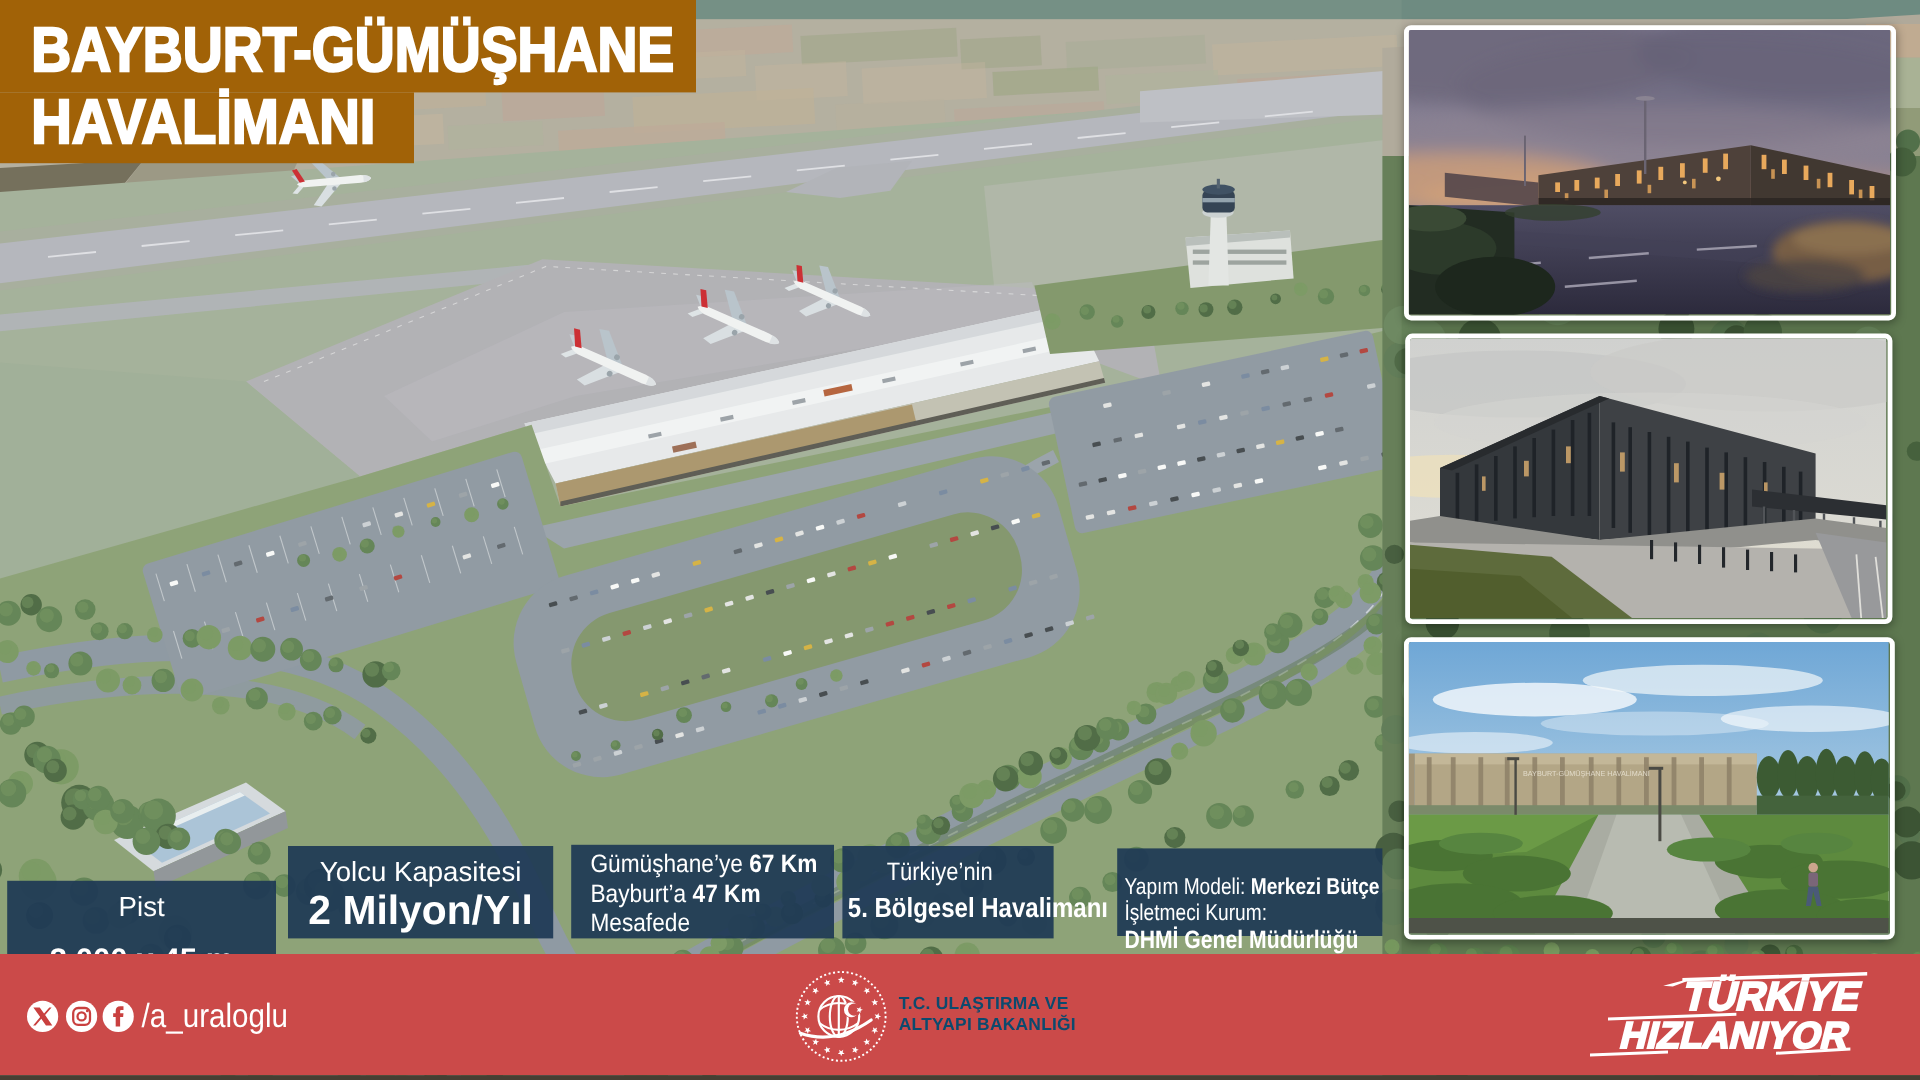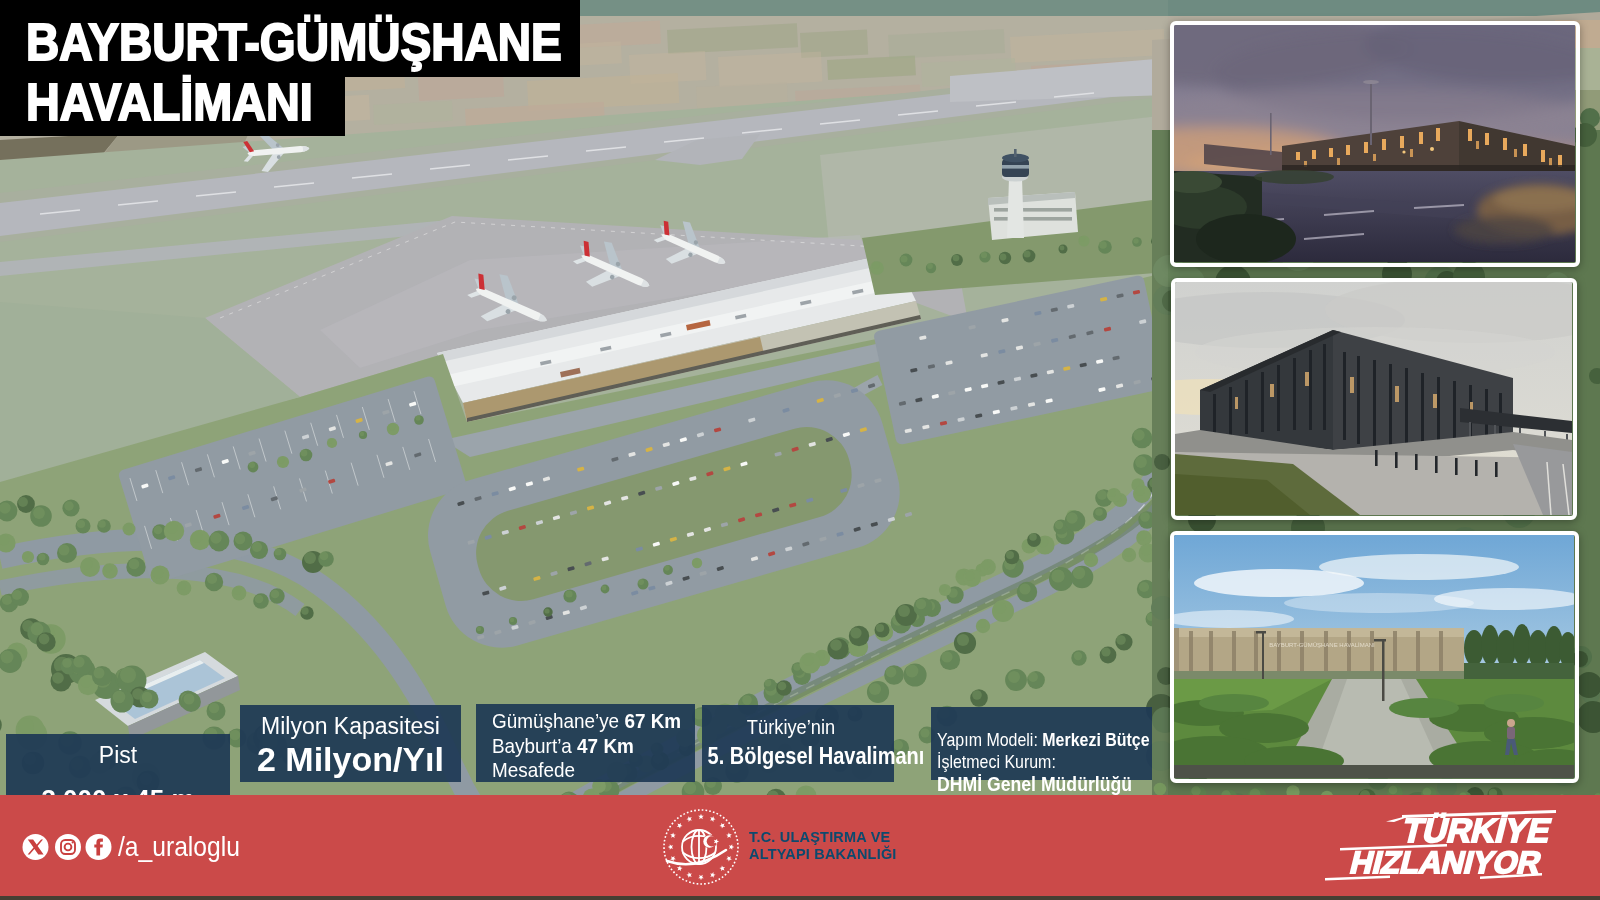--- a/index.html
+++ b/index.html
@@ -1,20 +1,20 @@
 <!DOCTYPE html>
 <html lang="tr"><head><meta charset="utf-8">
 <title>Bayburt-Gümüşhane Havalimanı</title>
 <style>
 *{margin:0;padding:0;box-sizing:border-box}
 html,body{width:1600px;height:900px;overflow:hidden;background:#94a48c;font-family:"Liberation Sans",sans-serif}
 #stage{position:relative;width:1600px;height:900px;overflow:hidden}
 .photo{position:absolute;border:4px solid #fff;border-radius:6px;overflow:hidden;box-shadow:0 2px 8px rgba(0,0,0,0.35)}
 .navy{position:absolute;background:rgba(30,57,85,0.93);color:#fff}
-.banner{position:absolute;background:#000000;color:#fff}
+.banner{position:absolute;background:#a16207;color:#fff}
 .bt{font-weight:bold;white-space:nowrap;-webkit-text-stroke:2px #fff}
 </style></head>
 <body>
 <div id="stage">
 <svg width="1600" height="900" viewBox="0 0 1600 900" style="position:absolute;left:0;top:0">
       <rect x="0" y="0" width="1600" height="900" fill="#93a28a"></rect>
       <g>
         <polygon points="0,14 1600,14 1600,70 1168,96 0,196" fill="#b2ac9d"></polygon>
         <g transform="rotate(-3 -14 16)">
           <rect x="-14" y="16" width="78" height="21" fill="#c2a795" opacity="0.56"></rect>
@@ -1519,33 +1519,33 @@
 <div class="banner" style="left:0;top:77px;width:345px;height:59px">
 <div class="bt" id="t2" style="position:absolute;left:26px;top:-5px;font-size:52px;transform:scaleX(0.9);transform-origin:left top">HAVALİMANI</div>
 </div>
 
 <div class="navy" style="left:6px;top:734px;width:224px;height:77px;text-align:center">
 <div style="font-size:23px;margin-top:8px">Pist</div>
 <div style="font-size:26px;font-weight:bold;margin-top:15px">3.000 x 45 m</div>
 </div>
 
 <div class="navy" style="left:240px;top:705px;width:221px;height:77px;text-align:center">
-<div style="font-size:23px;margin-top:8px">Milyon Kapasitesi</div>
+<div style="font-size:23px;margin-top:8px">Yolcu Kapasitesi</div>
 <div style="font-size:34px;font-weight:bold;margin-top:0px">2 Milyon/Yıl</div>
 </div>
 
 <div class="navy" style="left:476px;top:704px;width:219px;height:78px;padding:5px 0 0 16px;line-height:24.5px;font-size:21px;white-space:nowrap">
 <div style="transform:scaleX(0.9);transform-origin:left top">
 <div>Gümüşhane’ye <b>67 Km</b></div>
 <div>Bayburt’a <b>47 Km</b></div>
 <div>Mesafede</div>
 </div>
 </div>
 
-<div class="navy" style="left:702px;top:705px;width:192px;height:77px;text-align:center;white-space:nowrap">
+<div class="navy" style="left:702px;top:705px;width:176px;height:77px;text-align:center;white-space:nowrap">
 <div style="transform:scaleX(0.87) translateX(-8px);transform-origin:center top">
 <div style="font-size:21px;margin-top:10px">Türkiye’nin</div>
 <div style="font-size:23px;font-weight:bold;margin-top:4px">5. Bölgesel Havalimanı</div>
 </div>
 </div>
 
 <div class="navy" style="left:931px;top:707px;width:221px;height:73px;padding:22px 0 0 6px;font-size:19px;line-height:22px;white-space:nowrap">
 <div style="transform:scaleX(0.84);transform-origin:left top">
 <div>Yapım Modeli: <b>Merkezi Bütçe</b></div>
 <div>İşletmeci Kurum:</div>

